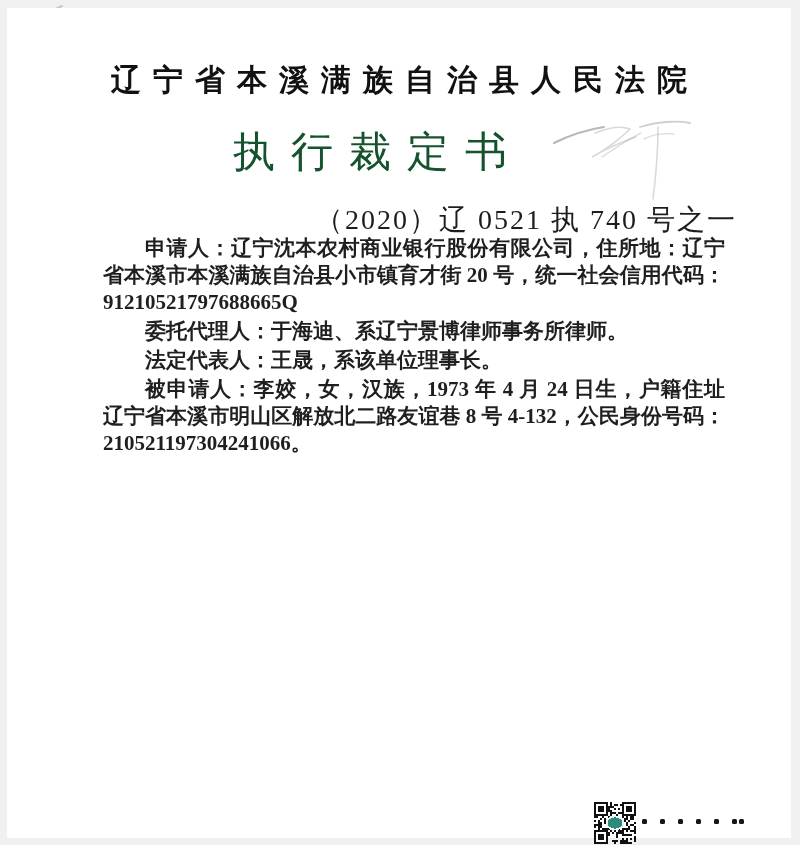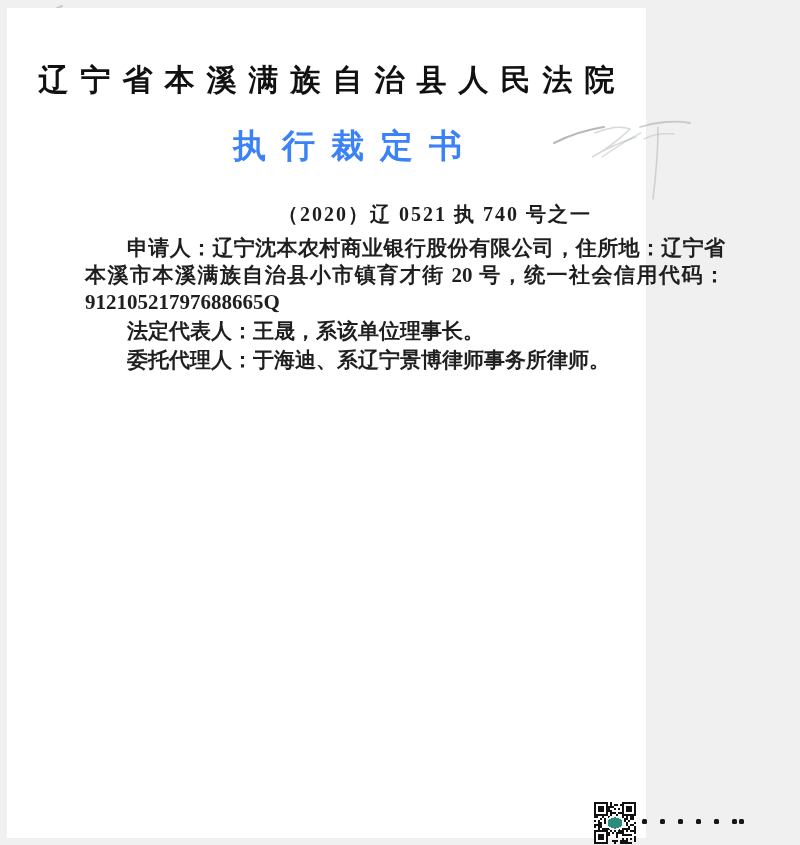--- a/index.html
+++ b/index.html
@@ -5,57 +5,57 @@
   * { margin:0; padding:0; box-sizing:border-box; }
   html,body { width:800px; height:845px; overflow:hidden; }
   body {
     position:relative;
     background:#f0f0f0;
     font-family:"Liberation Serif","DejaVu Serif",serif;
     color:#1d1d1d;
   }
   .page {
     position:absolute; left:7px; top:8px;
-    width:639px; height:830px;
+    width:784px; height:830px;
     background:#ffffff;
   }
   .court-name {
     position:absolute; top:52px; left:0; right:0;
     text-align:center;
     font-size:30px; font-weight:bold;
     letter-spacing:12px; text-indent:12px;
     color:#111;
     white-space:nowrap;
   }
   .doc-title {
     position:absolute; top:116px; left:226px;
-    font-size:33px; font-weight:bold;
+    font-size:42px; font-weight:normal;
     letter-spacing:16px;
-    color:#3b82f6;
+    color:#14532d;
     white-space:nowrap;
   }
   .signature-svg {
     position:absolute; top:105px; left:533px;
     width:160px; height:95px;
   }
   .case-number {
     position:absolute; top:193px; right:54px;
-    font-size:20px; font-weight:700;
+    font-size:28px; font-weight:400;
     letter-spacing:2px;
     white-space:nowrap;
   }
   .doc-body {
     position:absolute; top:227px; left:78px;
     width:640px;
     font-size:21px; font-weight:600;
     line-height:27px;
     text-align:justify;
     color:#1f1f1f;
   }
-  .doc-body p { text-indent:2em; margin:0 0 2px 0; }
+  .doc-body p { text-indent:2em; margin:0 0 2px 18px; }
   .pen-mark-topleft {
     position:absolute; top:2px; left:22px;
     width:46px; height:24px;
   }
   .qr-wrap {
     position:absolute; top:794px; left:586px;
     width:44px; height:42px;
   }
   .qr-wrap svg { width:100%; height:100%; }
   .leader-dots {
@@ -90,22 +90,23 @@
     <path d="M62,44 C74,36 88,26 101,20" stroke-width="1.5" opacity="0.35"></path>
     <path d="M100,14 C116,9 136,7 150,10" stroke-width="1.8" opacity="0.5"></path>
     <path d="M118,14 C118,36 116,62 113,86" stroke-width="1.6" opacity="0.4"></path>
     <path d="M104,26 C112,22 124,20 134,21" stroke-width="1.4" opacity="0.35"></path>
   </svg>
 
   <div class="case-number">（2020）辽 0521 执 740 号之一</div>
 
   <div class="doc-body">
     <p>申请人：辽宁沈本农村商业银行股份有限公司，住所地：辽宁省本溪市本溪满族自治县小市镇育才街 20 号，统一社会信用代码：91210521797688665Q</p>
+    <p>委托代理人：于海迪、系辽宁景博律师事务所律师。</p>
     <p>法定代表人：王晟，系该单位理事长。</p>
-    <p>委托代理人：于海迪、系辽宁景博律师事务所律师。</p>
+    <p>被申请人：李姣，女，汉族，1973 年 4 月 24 日生，户籍住址辽宁省本溪市明山区解放北二路友谊巷 8 号 4-132，公民身份号码：210521197304241066。</p>
   </div>
 
   <div class="qr-wrap">
     <svg id="qr-svg" viewBox="0 0 21 21" shape-rendering="crispEdges" aria-hidden="true">
         <rect x="8" y="0" width="1" height="1" fill="#111"></rect>
         <rect x="8" y="1" width="1" height="1" fill="#111"></rect>
         <rect x="10" y="1" width="1" height="1" fill="#111"></rect>
         <rect x="11" y="1" width="1" height="1" fill="#111"></rect>
         <rect x="13" y="1" width="1" height="1" fill="#111"></rect>
         <rect x="7" y="2" width="1" height="1" fill="#111"></rect>

